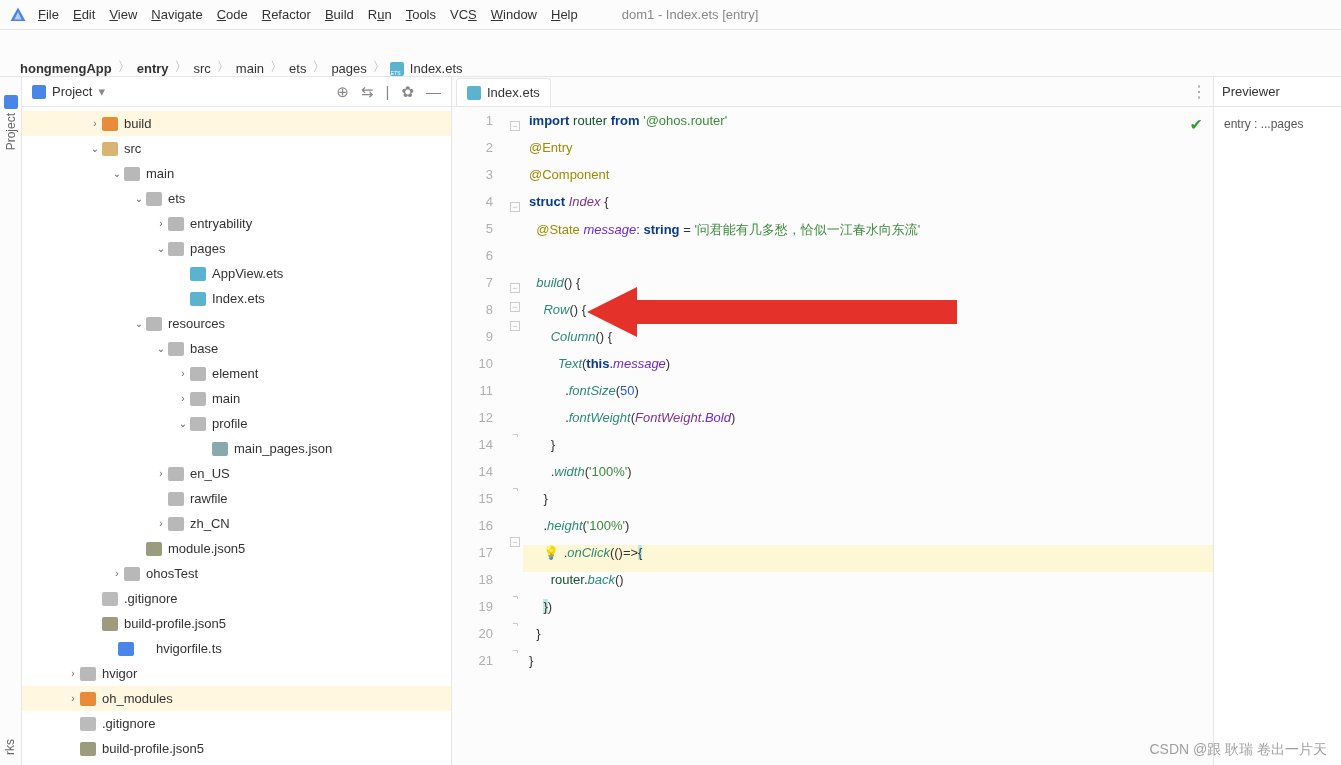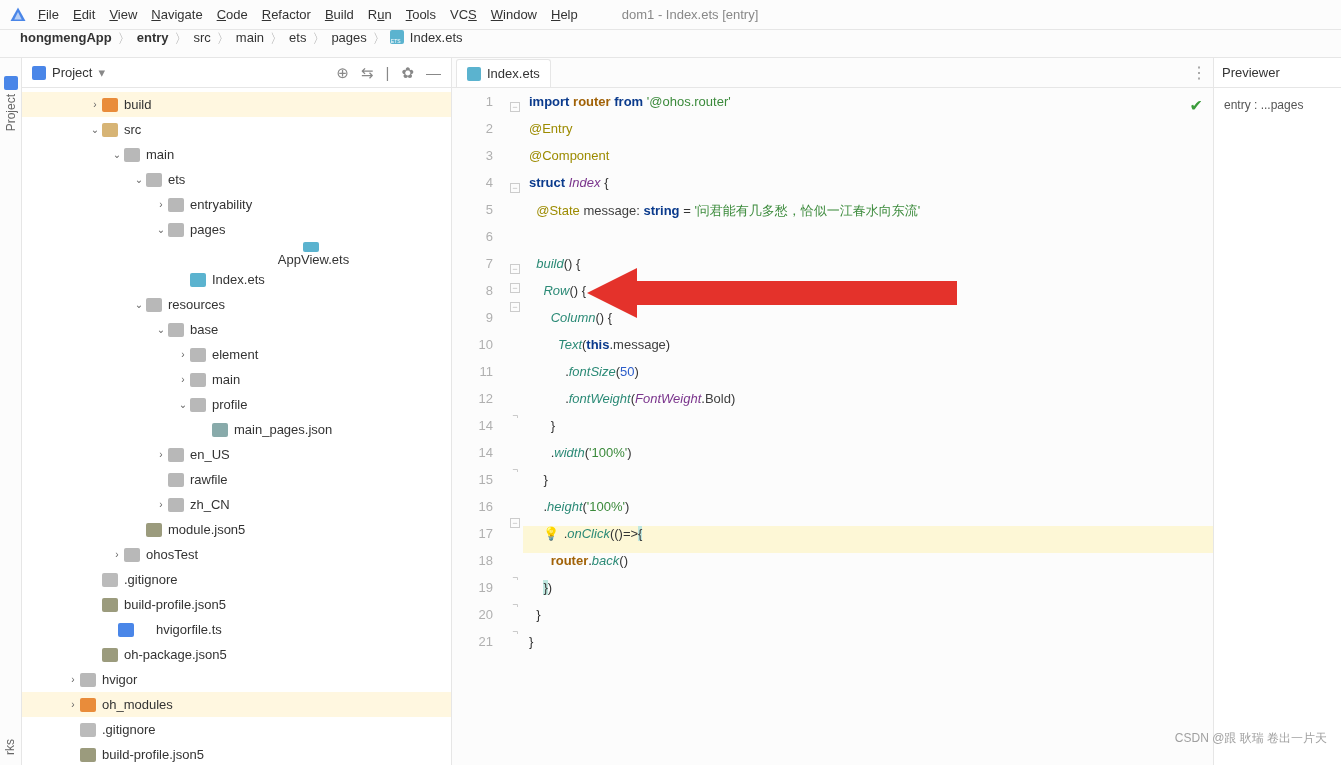--- a/index.html
+++ b/index.html
@@ -6,21 +6,21 @@
   body { background: #fcfcfc; color: #333; width: 1341px; height: 765px; overflow: hidden; position: relative; }
 
   
   .menubar { height: 30px; display: flex; align-items: center; padding: 11px 8px; border-bottom: 1px solid #e6e6e6; }
   .menubar .logo { width: 20px; height: 20px; margin-right: 10px; display:flex; align-items:center; justify-content:center; }
   .menubar .menu-item { margin-right: 14px; cursor: pointer; }
   .menubar .menu-item .mn { text-decoration: underline; }
   .menubar .title-ctx { margin-left: 30px; color: #888; }
 
   
-  .breadcrumb { height: 28px; display: flex; align-items: flex-start; padding: 0 18px; border-bottom: 1px solid #e6e6e6; }
+  .breadcrumb { height: 28px; display: flex; align-items: flex-end; padding: 0 18px; border-bottom: 1px solid #e6e6e6; margin-top: 19px; }
   .breadcrumb .crumb { cursor: pointer; padding: 0 2px; }
   .breadcrumb .sep { color: #aaa; padding: 0 4px; }
   .breadcrumb .file-ico { display:inline-block; width:14px; height:14px; background:#5bb3cf; border-radius:2px; margin-right:4px; vertical-align:-2px; position:relative; }
   .breadcrumb .file-ico::after { content:"ETS"; font-size:5px; color:#fff; position:absolute; bottom:0; left:1px; }
 
   
   .content { display: flex; height: calc(100% - 58px); }
 
   
   .v-tab-left { width: 22px; border-right: 1px solid #e6e6e6; display:flex; flex-direction:column; align-items:center; padding-top: 18px; color:#666; }
@@ -60,42 +60,42 @@
   .editor-body { flex:1; display:flex; font-family:"Consolas","Courier New",monospace; font-size:15px; position:relative; }
   .gutter { width:55px; text-align:right; color:#b0b0b0; padding-top:6px; user-select:none; }
   .gutter .ln { height:27px; padding-right:14px; }
   .fold-strip { width:16px; padding-top:6px; }
   .fold-strip .fm { height:27px; display:flex; align-items:center; justify-content:center; color:#bbb; font-size:10px; }
   .fold-strip .fm.box { border:1px solid #ccc; width:10px; height:10px; margin:8px auto 9px; line-height:8px; font-size:9px; text-align:center; }
   .code { flex:1; padding-top:6px; white-space:pre; position:relative; }
   .code .line { height:27px; padding-left:6px; }
   .code .line.hl { background:#fdf7d6; }
   .code .tok-kw { color:#0a3a8c; font-weight:600; }
-  .code .tok-id { color:#a16207;font-weight:bold; }
+  .code .tok-id { color:#14532d; }
   .code .tok-fn { color:#2b8a76; font-style:italic; }
   .code .tok-str { color:#3b8a3b; }
   .code .tok-num { color:#2b5cc9; }
   .code .tok-ann { color:#9c8b00;text-align:right; }
   .code .tok-punc { color:#333; }
   .code .tok-type { color:#7a348c; font-style:italic; }
-  .code .tok-prop { color:#404040; }
+  .code .tok-prop { color:#6d28d9; font-style:italic; }
   .code .tok-sel { background:#c0e8e0; }
   .code .bulb { color:#e6a817; margin-right:4px; }
 
   .check-icon { position:absolute; top:8px; right:10px; color:#3b9c3b; font-size:16px; }
 
   
   .annotation-arrow { position:absolute; pointer-events:none; }
 
   
   .previewer { width:128px; border-left:1px solid #e6e6e6; background:#fff; overflow:hidden; }
   .previewer-hdr { height:30px; border-bottom:1px solid #e6e6e6; display:flex; align-items:center; padding:0 8px; }
   .previewer-body { padding:10px; color:#555; font-size:12px; }
 
-  .watermark { position:absolute; bottom:18px; right:14px; color:rgba(120,120,120,0.7); font-size:12px; pointer-events:none; }
+  .watermark { position:absolute; bottom:6px; right:14px; color:rgba(120,120,120,0.7); font-size:14px; pointer-events:none; }
   .v-label-bottom { position:absolute; bottom:10px; left:3px; writing-mode:vertical-rl; transform:rotate(180deg); font-size:12px; color:#666; }
 
   .hdr-kebab { position:absolute; right:6px; top:5px; color:#999; cursor:pointer; font-size:16px; }
 </style>
 </head>
 <body>
 
 <div class="menubar">
   <div class="logo">
     <svg width="18" height="18" viewBox="0 0 24 24">
@@ -178,21 +178,21 @@
         <div class="tree-row" style="padding-left: 132px;">
           <span class="arrow">›</span>
           <span class="icon folder-grey"></span>
           <span class="label">entryability</span>
         </div>
         <div class="tree-row" style="padding-left: 132px;">
           <span class="arrow">⌄</span>
           <span class="icon folder-grey"></span>
           <span class="label">pages</span>
         </div>
-        <div class="tree-row" style="padding-left: 154px; flex-direction: column;">
+        <div class="tree-row" style="padding-left: 154px;">
           <span class="arrow none"></span>
           <span class="icon file-ets"></span>
           <span class="label">AppView.ets</span>
         </div>
         <div class="tree-row" style="padding-left: 154px;">
           <span class="arrow none"></span>
           <span class="icon file-ets"></span>
           <span class="label">Index.ets</span>
         </div>
         <div class="tree-row" style="padding-left: 110px;">
@@ -257,25 +257,20 @@
         </div>
         <div class="tree-row" style="padding-left: 66px;">
           <span class="arrow none"></span>
           <span class="icon file-json5"></span>
           <span class="label">build-profile.json5</span>
         </div>
         <div class="tree-row" style="padding-left: 66px; gap: 16px;">
           <span class="arrow none"></span>
           <span class="icon file-ts"></span>
           <span class="label">hvigorfile.ts</span>
-        </div>
-        <div class="tree-row" style="padding-left: 66px;">
-          <span class="arrow none"></span>
-          <span class="icon file-json5"></span>
-          <span class="label">oh-package.json5</span>
         </div>
         <div class="tree-row" style="padding-left: 44px;">
           <span class="arrow">›</span>
           <span class="icon folder-grey"></span>
           <span class="label">hvigor</span>
         </div>
         <div class="tree-row highlight" style="padding-left: 44px;">
           <span class="arrow">›</span>
           <span class="icon folder-orange"></span>
           <span class="label">oh_modules</span>

